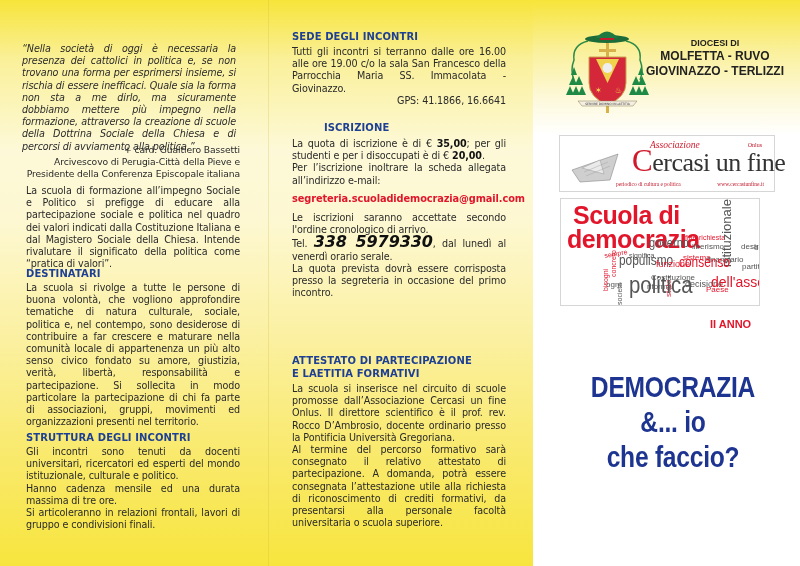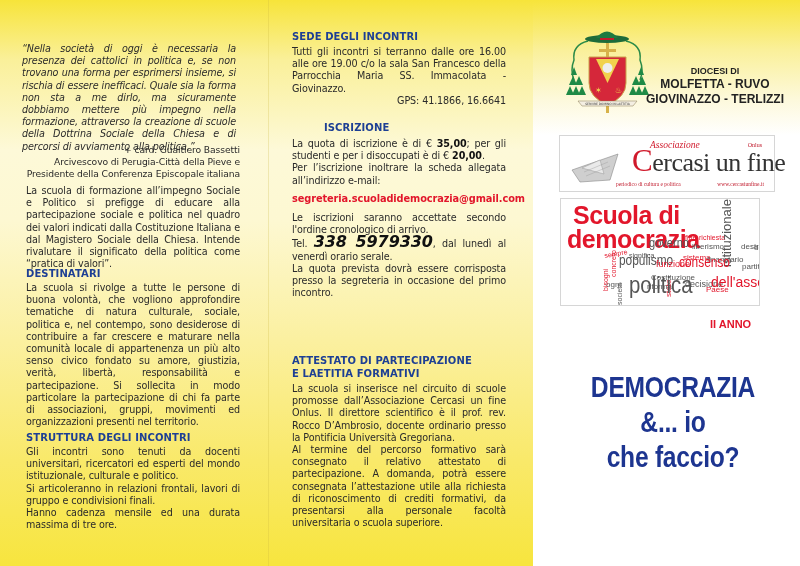--- a/index.html
+++ b/index.html
@@ -33,21 +33,21 @@
   .h {
     position: absolute; color: #1d3f94; font-weight: bold; font-size: 10px;
     line-height: 12.5px; letter-spacing: 0.1px;
   }
   .b { font-weight: bold; color: #111; }
   .bi { font-weight: bold; font-style: italic; color: #111; font-size: 16px; }
   .email { color: #e2162b; font-weight: bold; font-size: 9.8px; }
 
   
   .crest { position: absolute; left: 560px; top: 25px; width: 95px; height: 90px; }
-  .diocese { position: absolute; left: 645px; top: 37px; width: 140px; text-align: center; color: #222; font-family: "Liberation Sans", sans-serif; font-weight: bold; margin-top: 28px; }
+  .diocese { position: absolute; left: 645px; top: 37px; width: 140px; text-align: center; color: #222; font-family: "Liberation Sans", sans-serif; font-weight: bold; }
   .diocese .l1 { font-size: 9px; line-height: 12px; }
   .diocese .l2 { font-size: 12px; line-height: 15px; }
   .cercasi {
     position: absolute; left: 559px; top: 135px; width: 216px; height: 57px;
     background: #fff; border: 1px solid #d6d6d6; box-sizing: border-box;
     font-family: "Liberation Serif", serif;
   }
   .cercasi .assoc { position: absolute; left: 90px; top: 4px; color: #d0192b; font-style: italic; font-size: 9.5px; }
   .cercasi .onlus { position: absolute; right: 12px; top: 6px; color: #c0192b; font-size: 6px; }
   .cercasi .big { position: absolute; left: 72px; top: 10px; color: #333; font-size: 26px; line-height: 30px; letter-spacing: -0.5px; white-space: nowrap; }
@@ -88,22 +88,22 @@
 </div>
 
 <div class="h" style="left:26px; top:268px;">DESTINATARI</div>
 <div class="txt" style="left:26px; top:282px; width:214px;">
   <p>La scuola si rivolge a tutte le persone di buona volontà, che vogliono approfondire tematiche di natura culturale, sociale, politica e, nel contempo, sono desiderose di contribuire a far crescere e maturare nella comunità locale di appartenenza un più alto senso civico fondato su amore, giustizia, verità, libertà, responsabilità e partecipazione. Si sollecita in modo particolare la partecipazione di chi fa parte di associazioni, gruppi, movimenti ed organizzazioni presenti nel territorio.</p>
 </div>
 
 <div class="h" style="left:26px; top:432px;">STRUTTURA  DEGLI  INCONTRI</div>
 <div class="txt" style="left:26px; top:446px; width:214px;">
   <p>Gli incontri sono tenuti da docenti universitari, ricercatori ed esperti del mondo istituzionale, culturale e politico.</p>
+  <p>Hanno cadenza mensile ed una durata massima di tre ore.</p>
   <p>Si articoleranno in relazioni frontali, lavori di gruppo e condivisioni finali.</p>
-  <p>Hanno cadenza mensile ed una durata massima di tre ore.</p>
 </div>
 
 <div class="h" style="left:292px; top:31px;">SEDE DEGLI INCONTRI</div>
 <div class="txt" style="left:292px; top:46px; width:214px;">
   <p>Tutti gli incontri si terranno dalle ore 16.00 alle ore 19.00 c/o la sala San Francesco della Parrocchia Maria SS. Immacolata - Giovinazzo.</p>
   <p class="right">GPS: 41.1866, 16.6641</p>
 </div>
 
 <div class="h" style="left:292px; top:122px;margin-left:32px;">ISCRIZIONE</div>
 <div class="txt" style="left:292px; top:138px; width:214px;">

